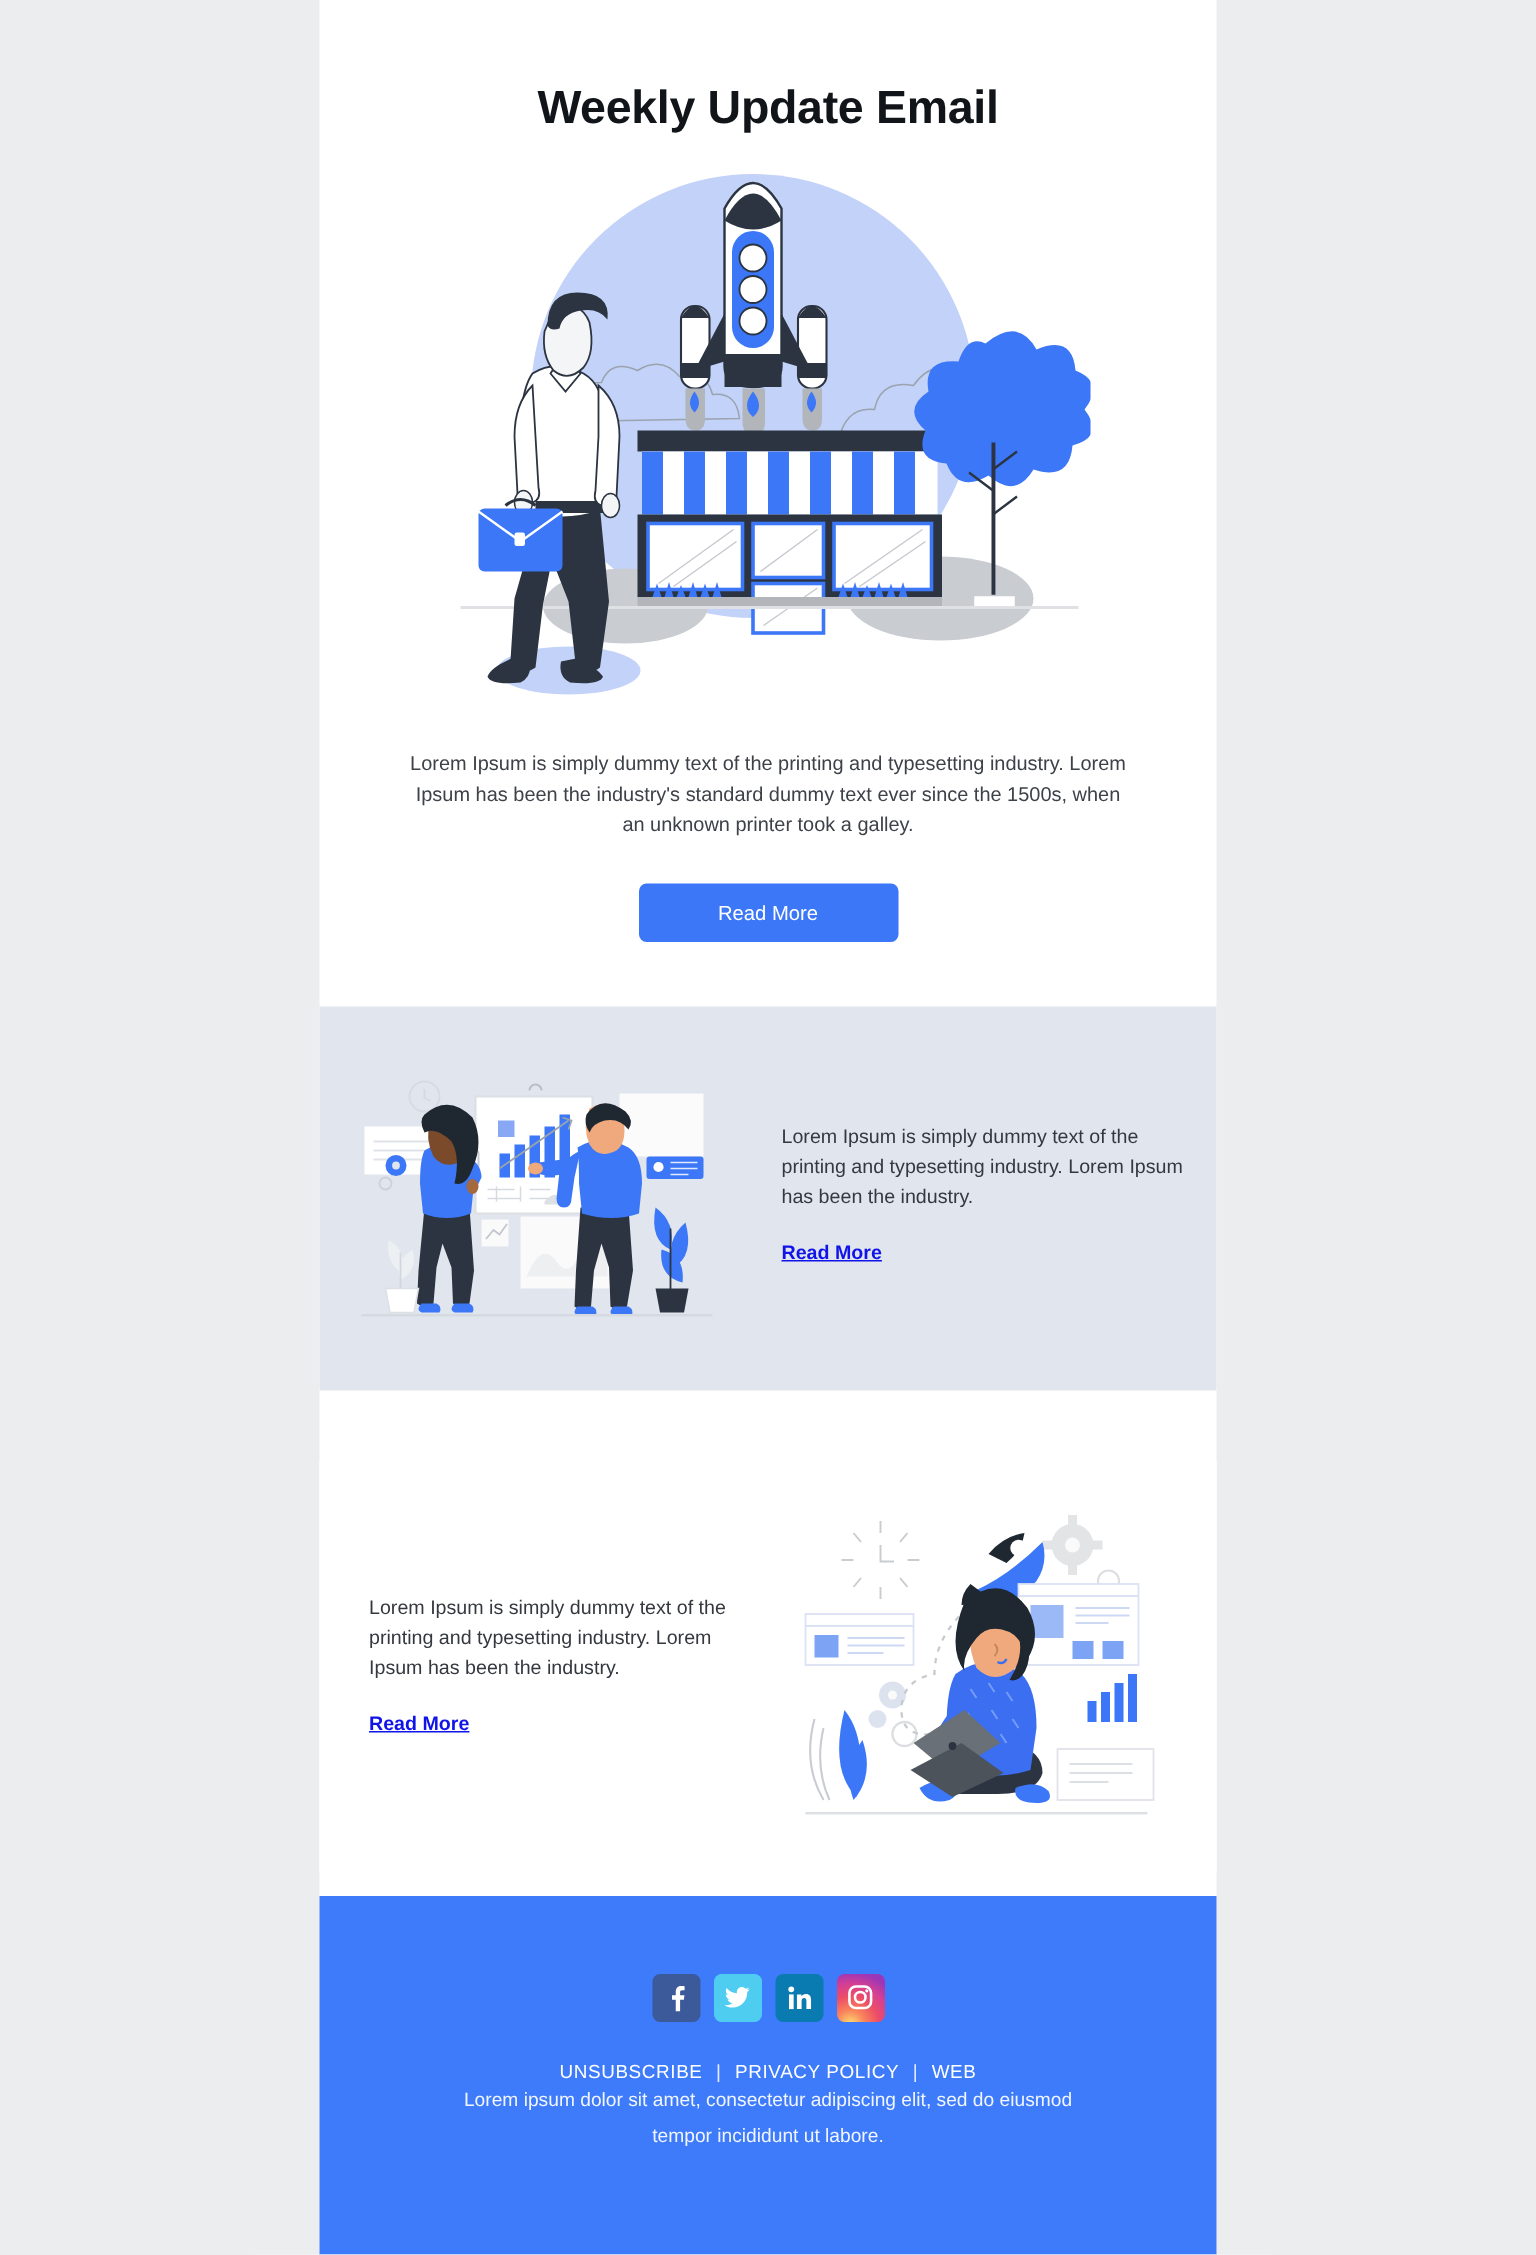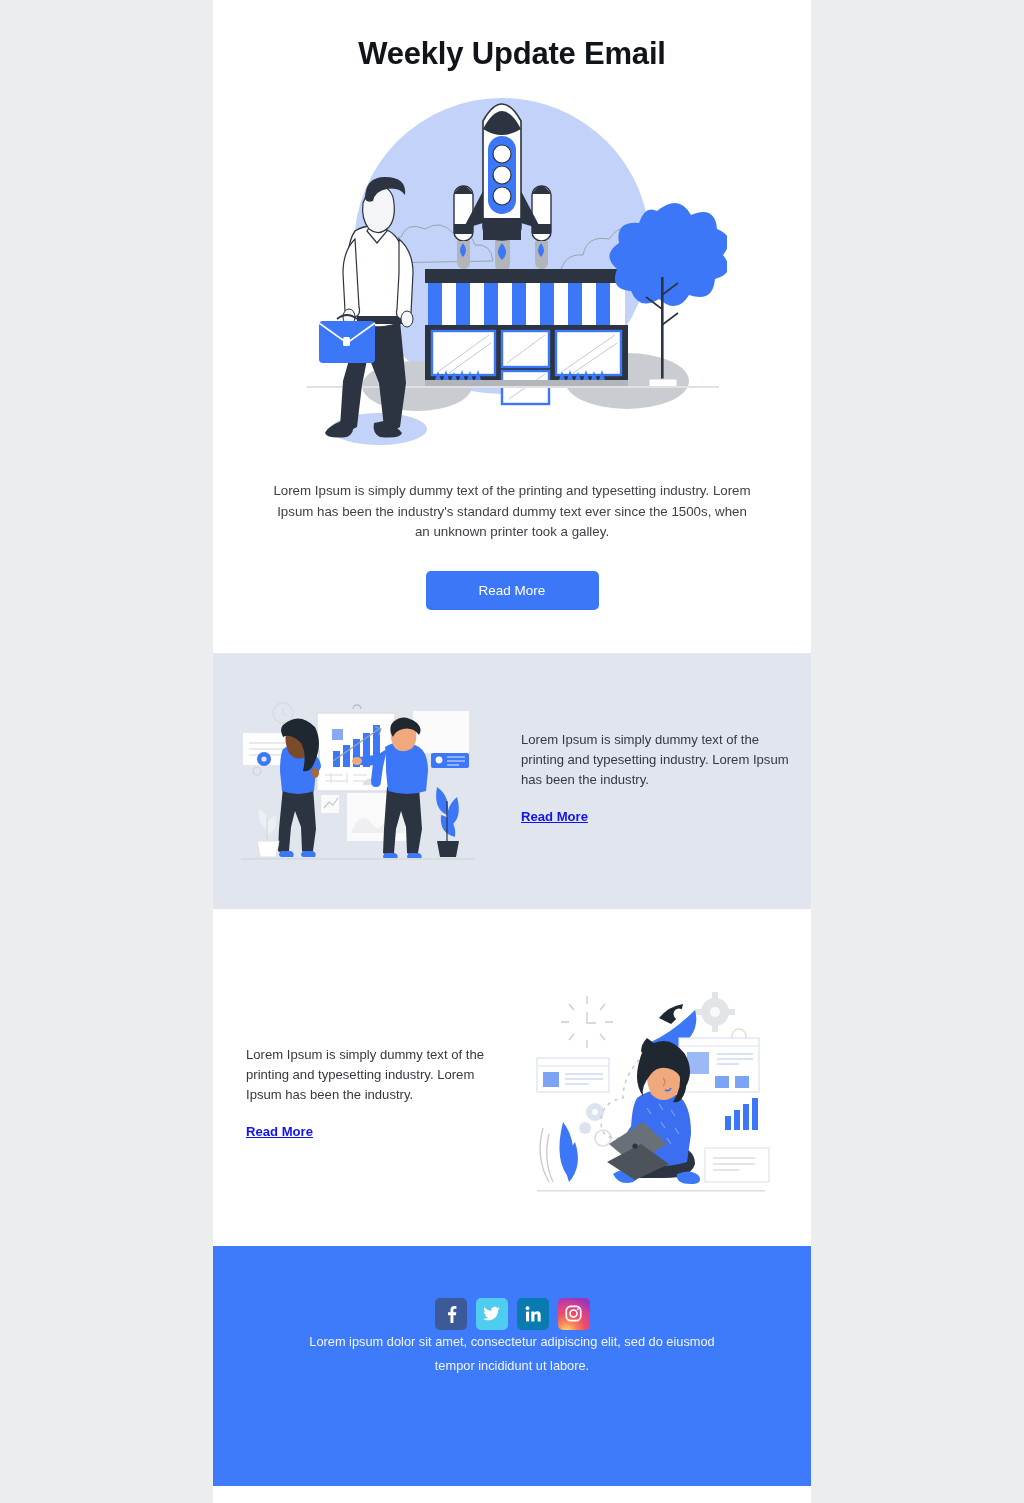--- a/index.html
+++ b/index.html
@@ -25,21 +25,21 @@
     background: #ffffff;
   }
 
   
   .hero-title {
     text-align: center;
     font-size: 31px;
     font-weight: bold;
     color: #111418;
     letter-spacing: -0.2px;
-    padding-top: 36px;
+    padding-top: 54px;
   }
   .hero-art-wrap {
     width: 100%;
     height: 395px;
     display: flex;
     align-items: center;
     justify-content: center;
     margin-top: 6px;
   }
   .hero-body {
@@ -520,18 +520,21 @@
         </div>
         <div class="s-icon s-ig">
           <svg width="19" height="19" viewBox="0 0 20 20">
             <rect x="2.4" y="2.4" width="15.2" height="15.2" rx="4.6" fill="none" stroke="#ffffff" stroke-width="1.8"></rect>
             <circle cx="10" cy="10" r="3.7" fill="none" stroke="#ffffff" stroke-width="1.8"></circle>
             <circle cx="14.6" cy="5.5" r="1.1" fill="#ffffff"></circle>
           </svg>
         </div>
       </div>
 
+      <div class="foot-links">
+        <a>UNSUBSCRIBE</a><span class="foot-sep">|</span><a>PRIVACY POLICY</a><span class="foot-sep">|</span><a>WEB</a>
+      </div>
 
       <p class="foot-note">Lorem ipsum dolor sit amet, consectetur adipiscing elit, sed do eiusmod tempor incididunt ut labore.</p>
     </div>
 
   </div>
 </div>
 
 </body></html>

